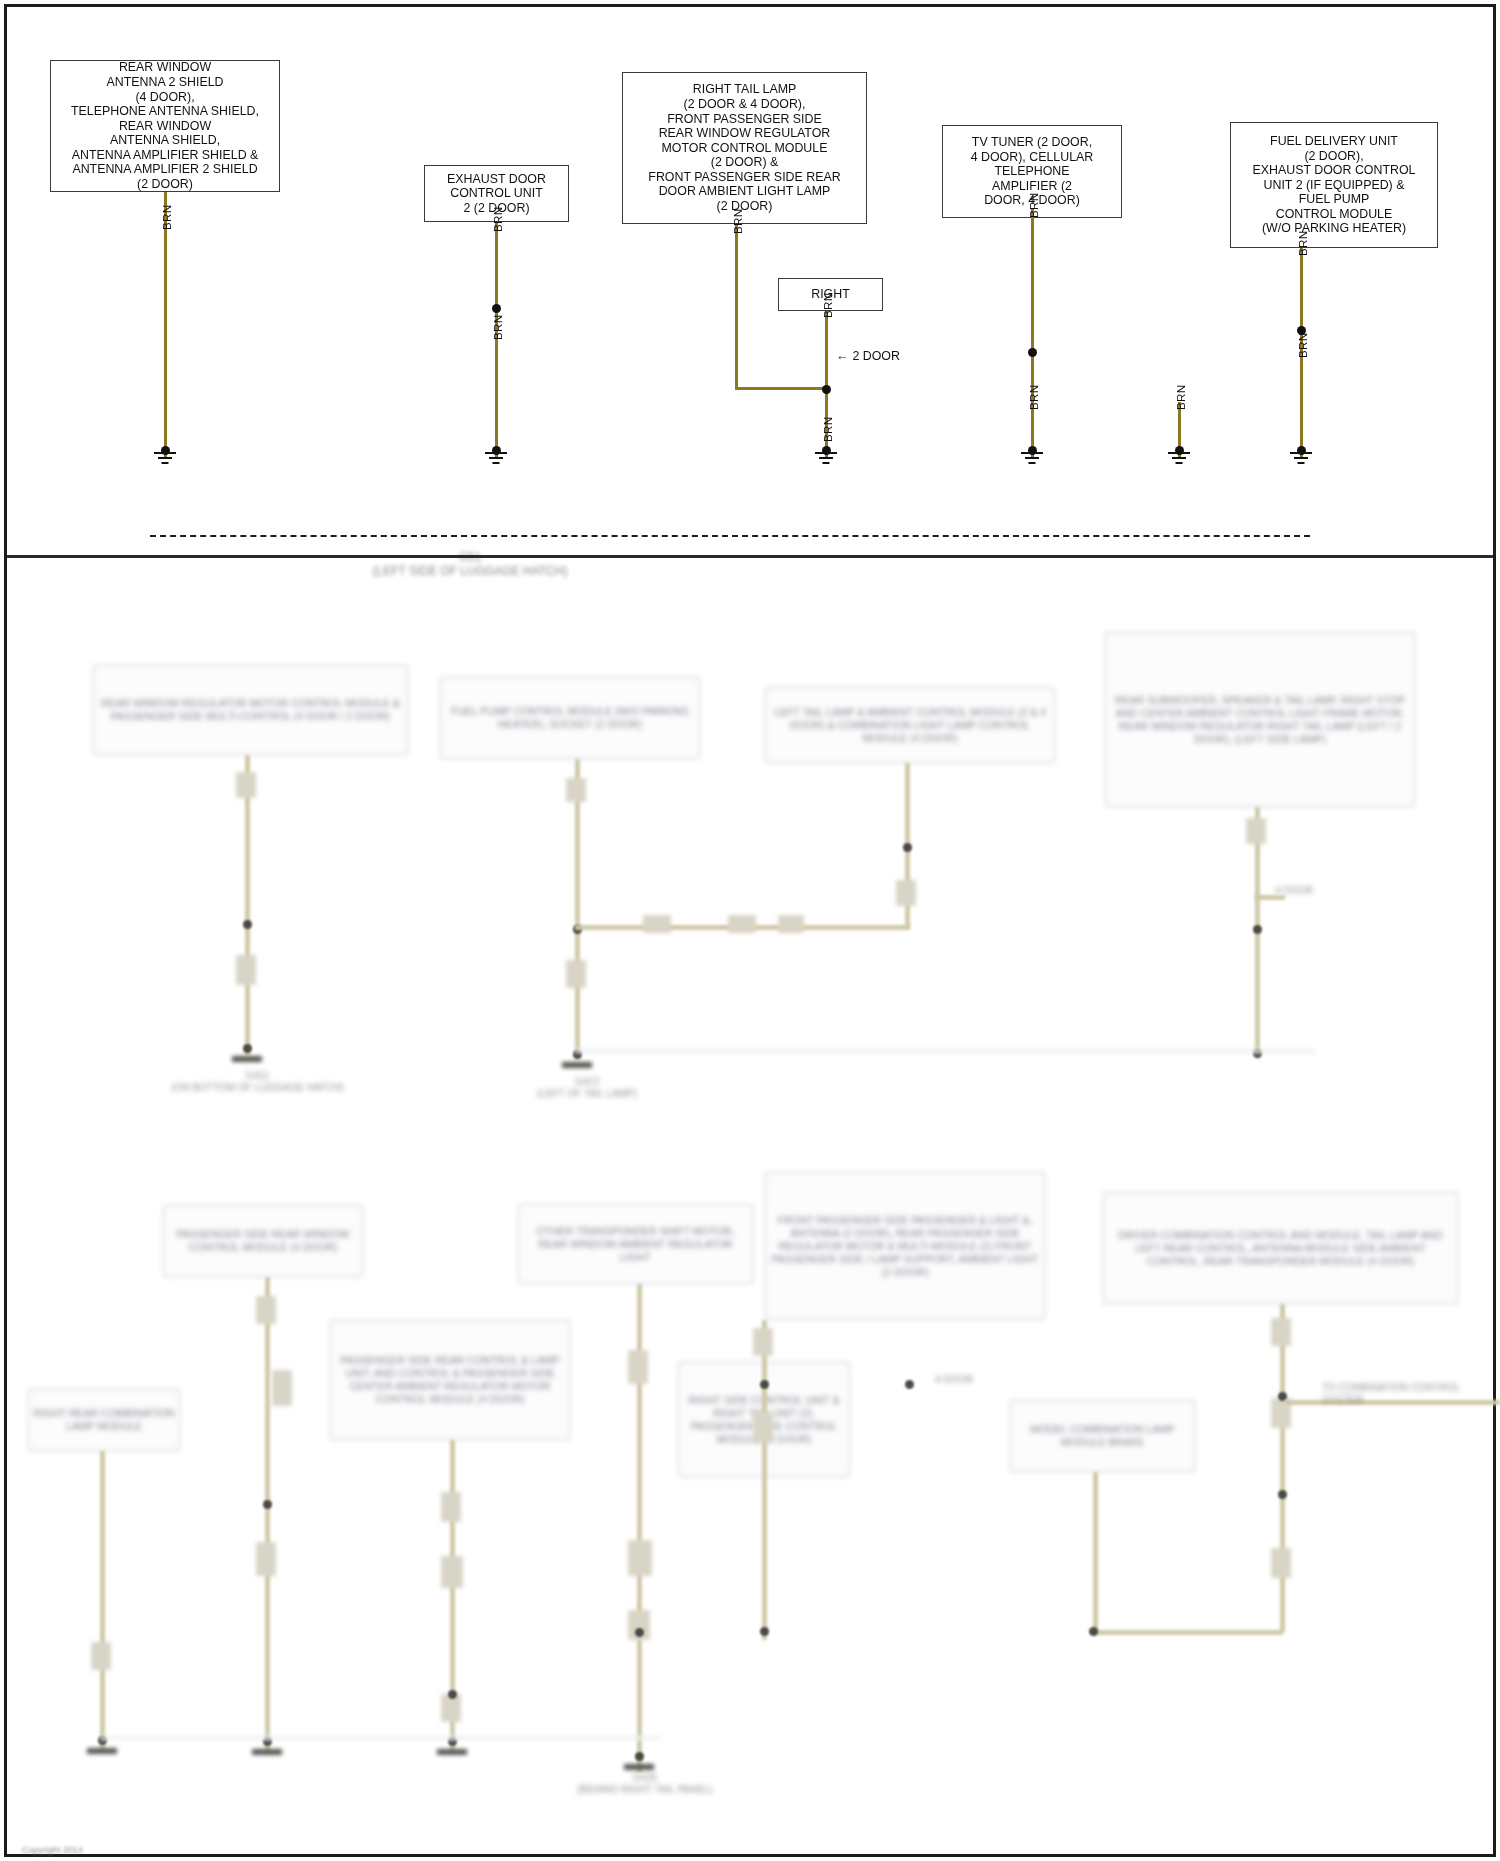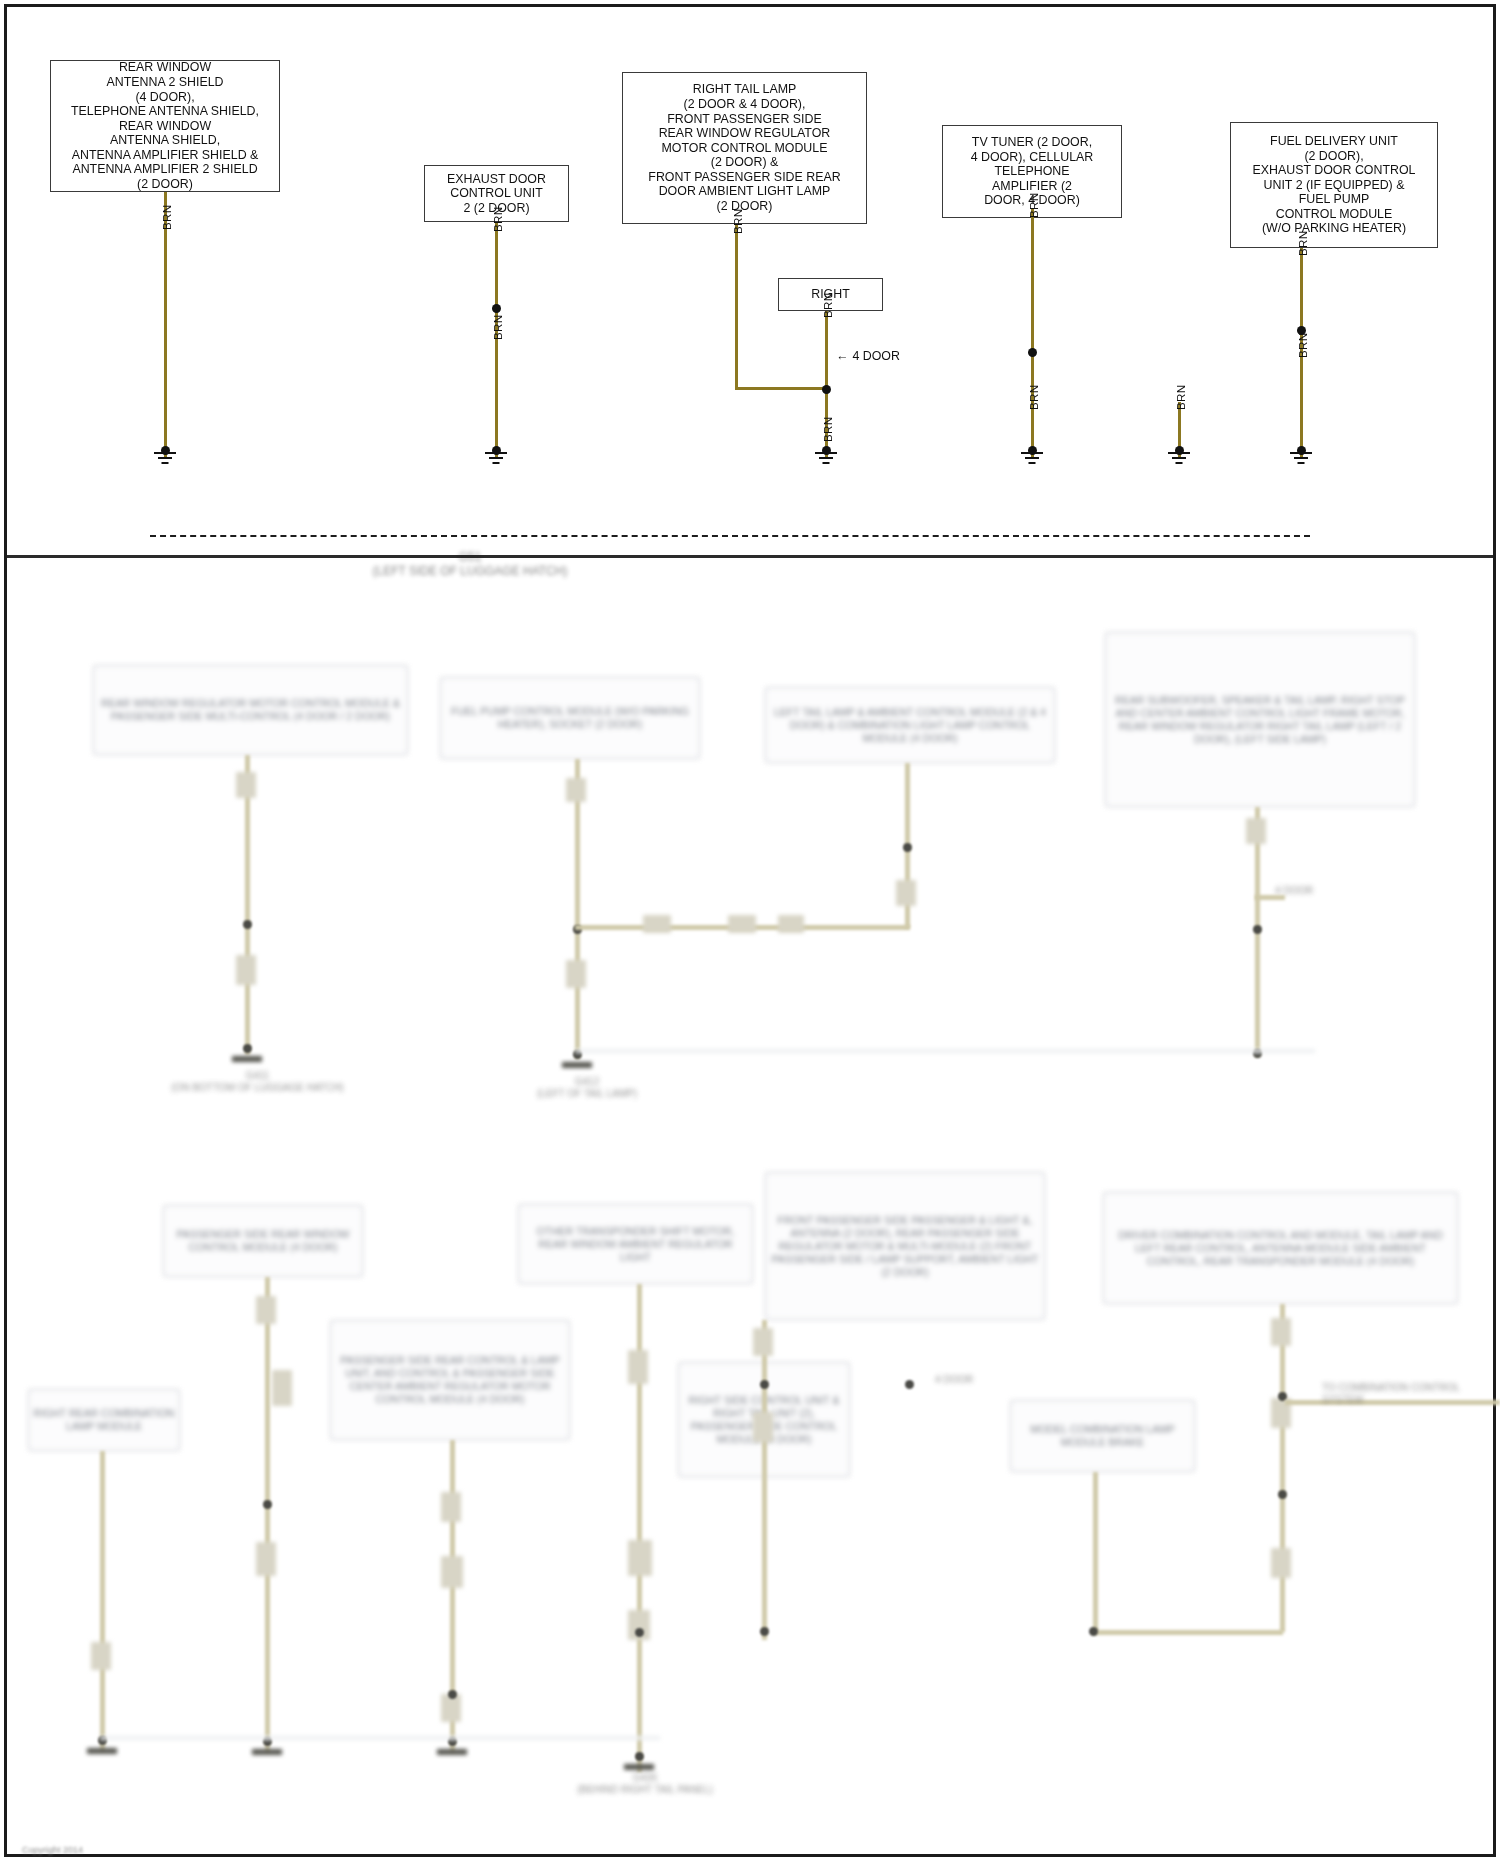--- a/index.html
+++ b/index.html
@@ -114,21 +114,21 @@
   <div class="wire h" style="left:735px;top:387px;width:92px;"></div>
   <div class="wlabel" style="left:731px;top:234px;">BRN</div>
 
   <div class="box" style="left:778px;top:278px;width:105px;height:33px;">
     <span>RIGHT</span>
   </div>
   <div class="wire v" style="left:825px;top:311px;height:146px;"></div>
   <div class="wlabel" style="left:821px;top:318px;">BRN</div>
   <div class="dot" style="left:822px;top:385px;"></div>
   <div class="arrow-note" style="left:836px;top:349px;">
-    <span class="ar">←</span><span>4 DOOR</span>
+    <span class="ar">←</span><span>2 DOOR</span>
   </div>
   <div class="wlabel" style="left:821px;top:442px;">BRN</div>
   <div class="gnd" style="left:813px;top:452px;">
     <i></i>
       <i></i>
       <i></i>
   </div>
   <div class="dot" style="left:822px;top:446px;"></div>
 
   <div class="box" style="left:942px;top:125px;width:180px;height:93px;">

